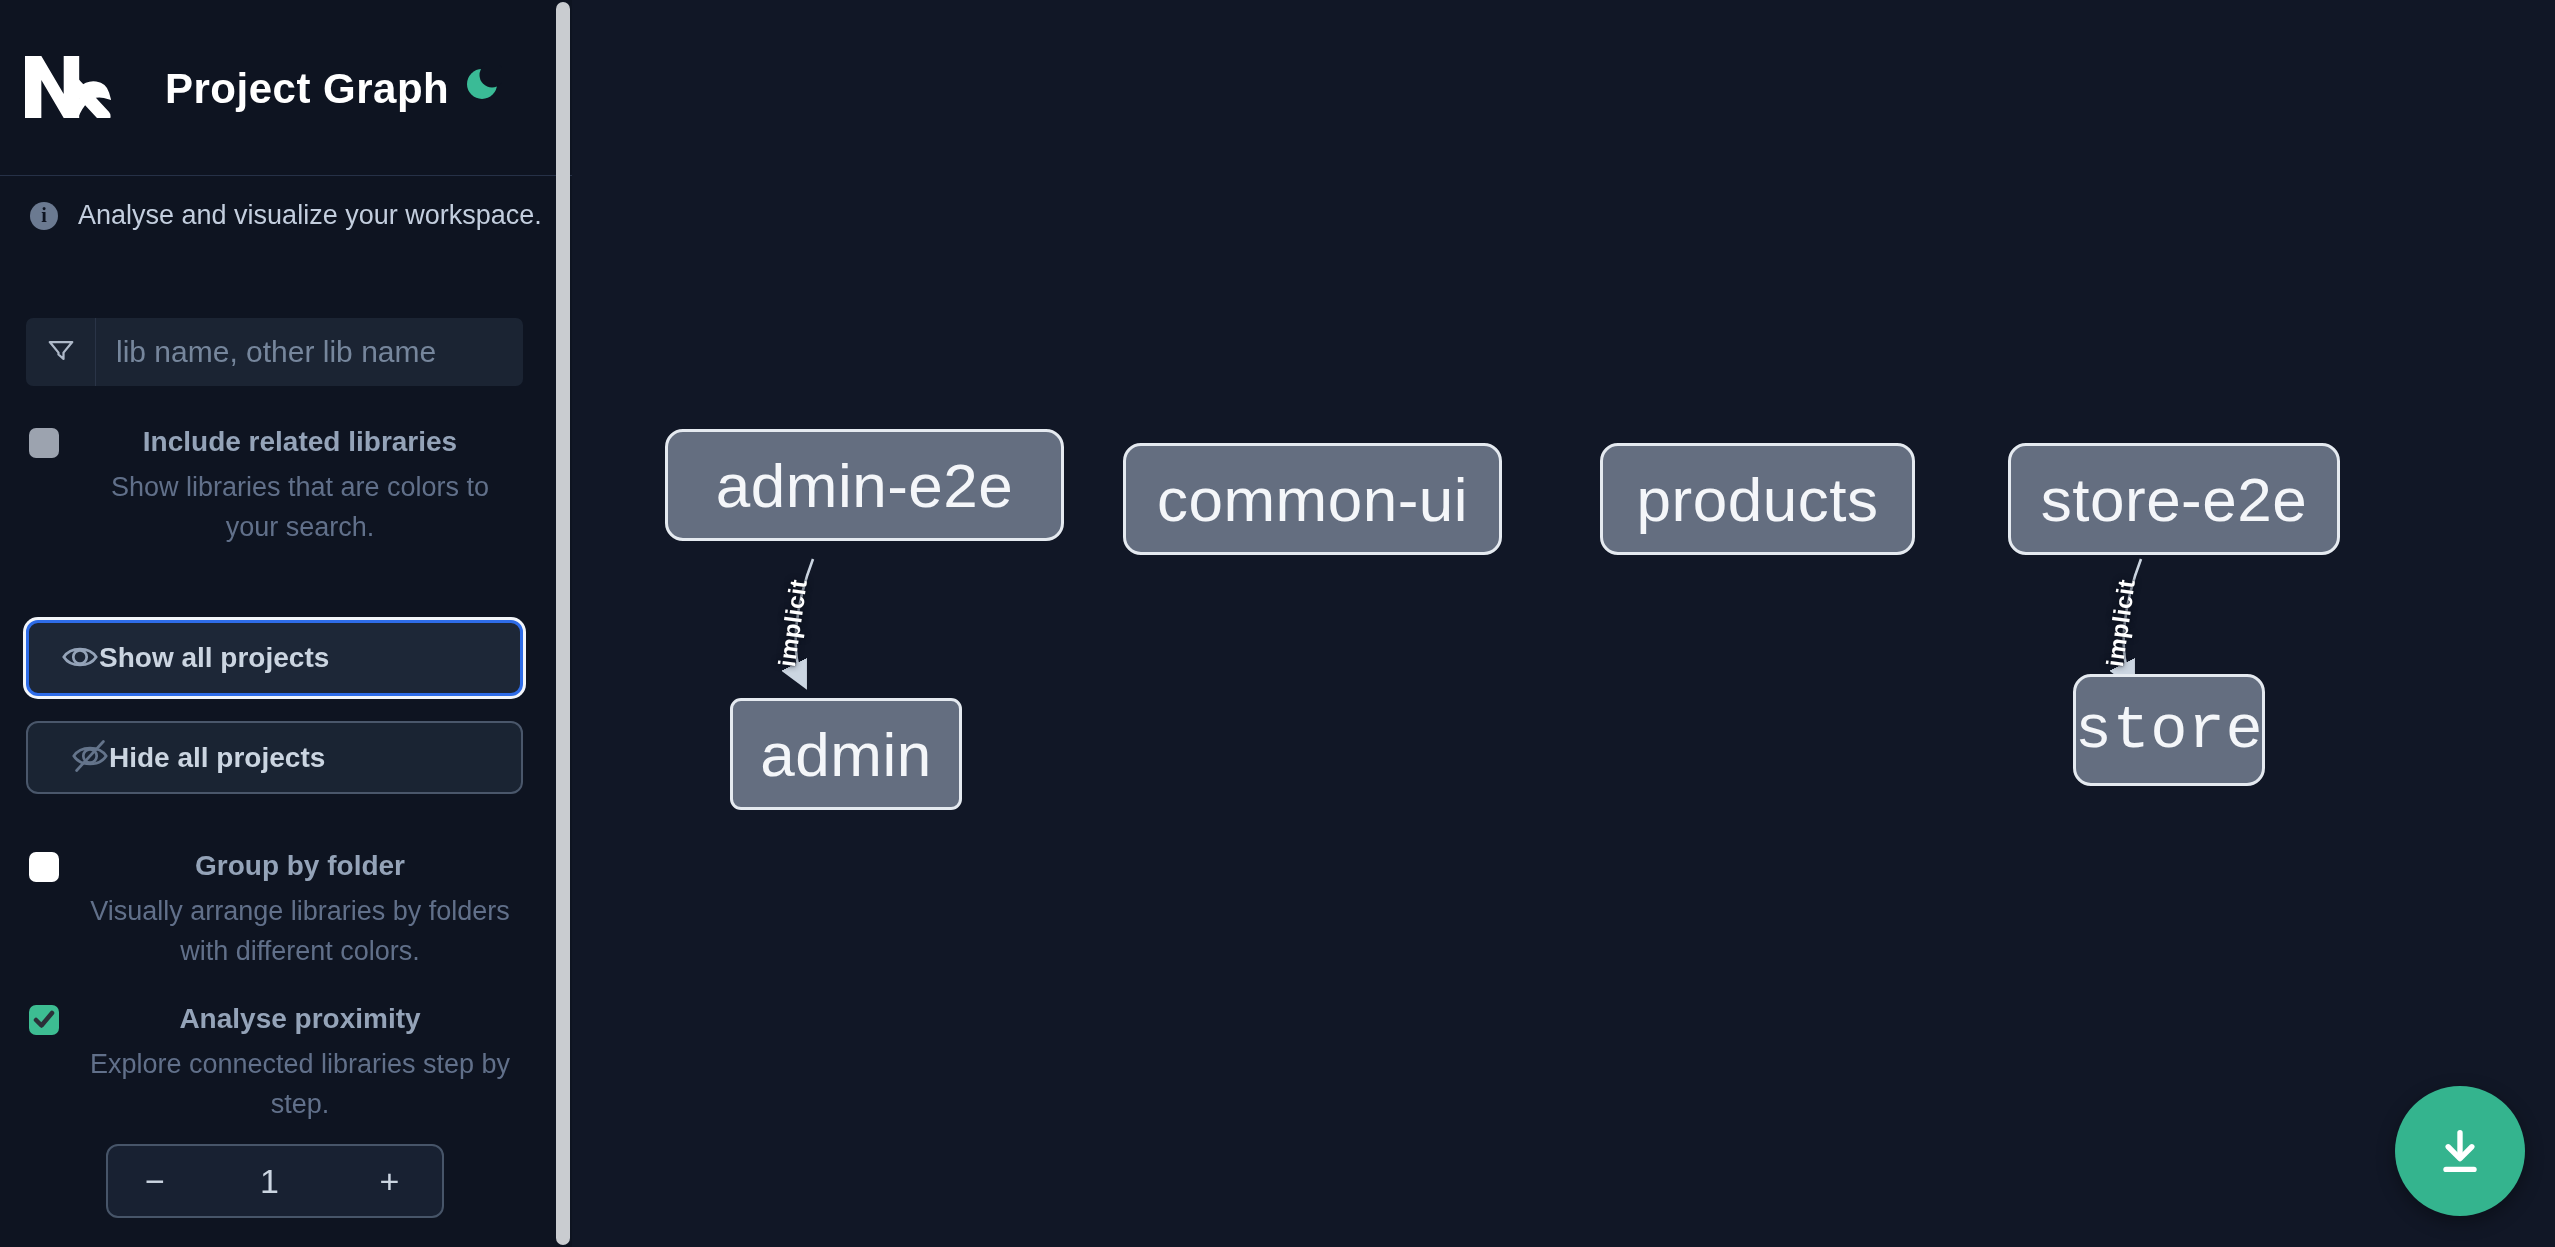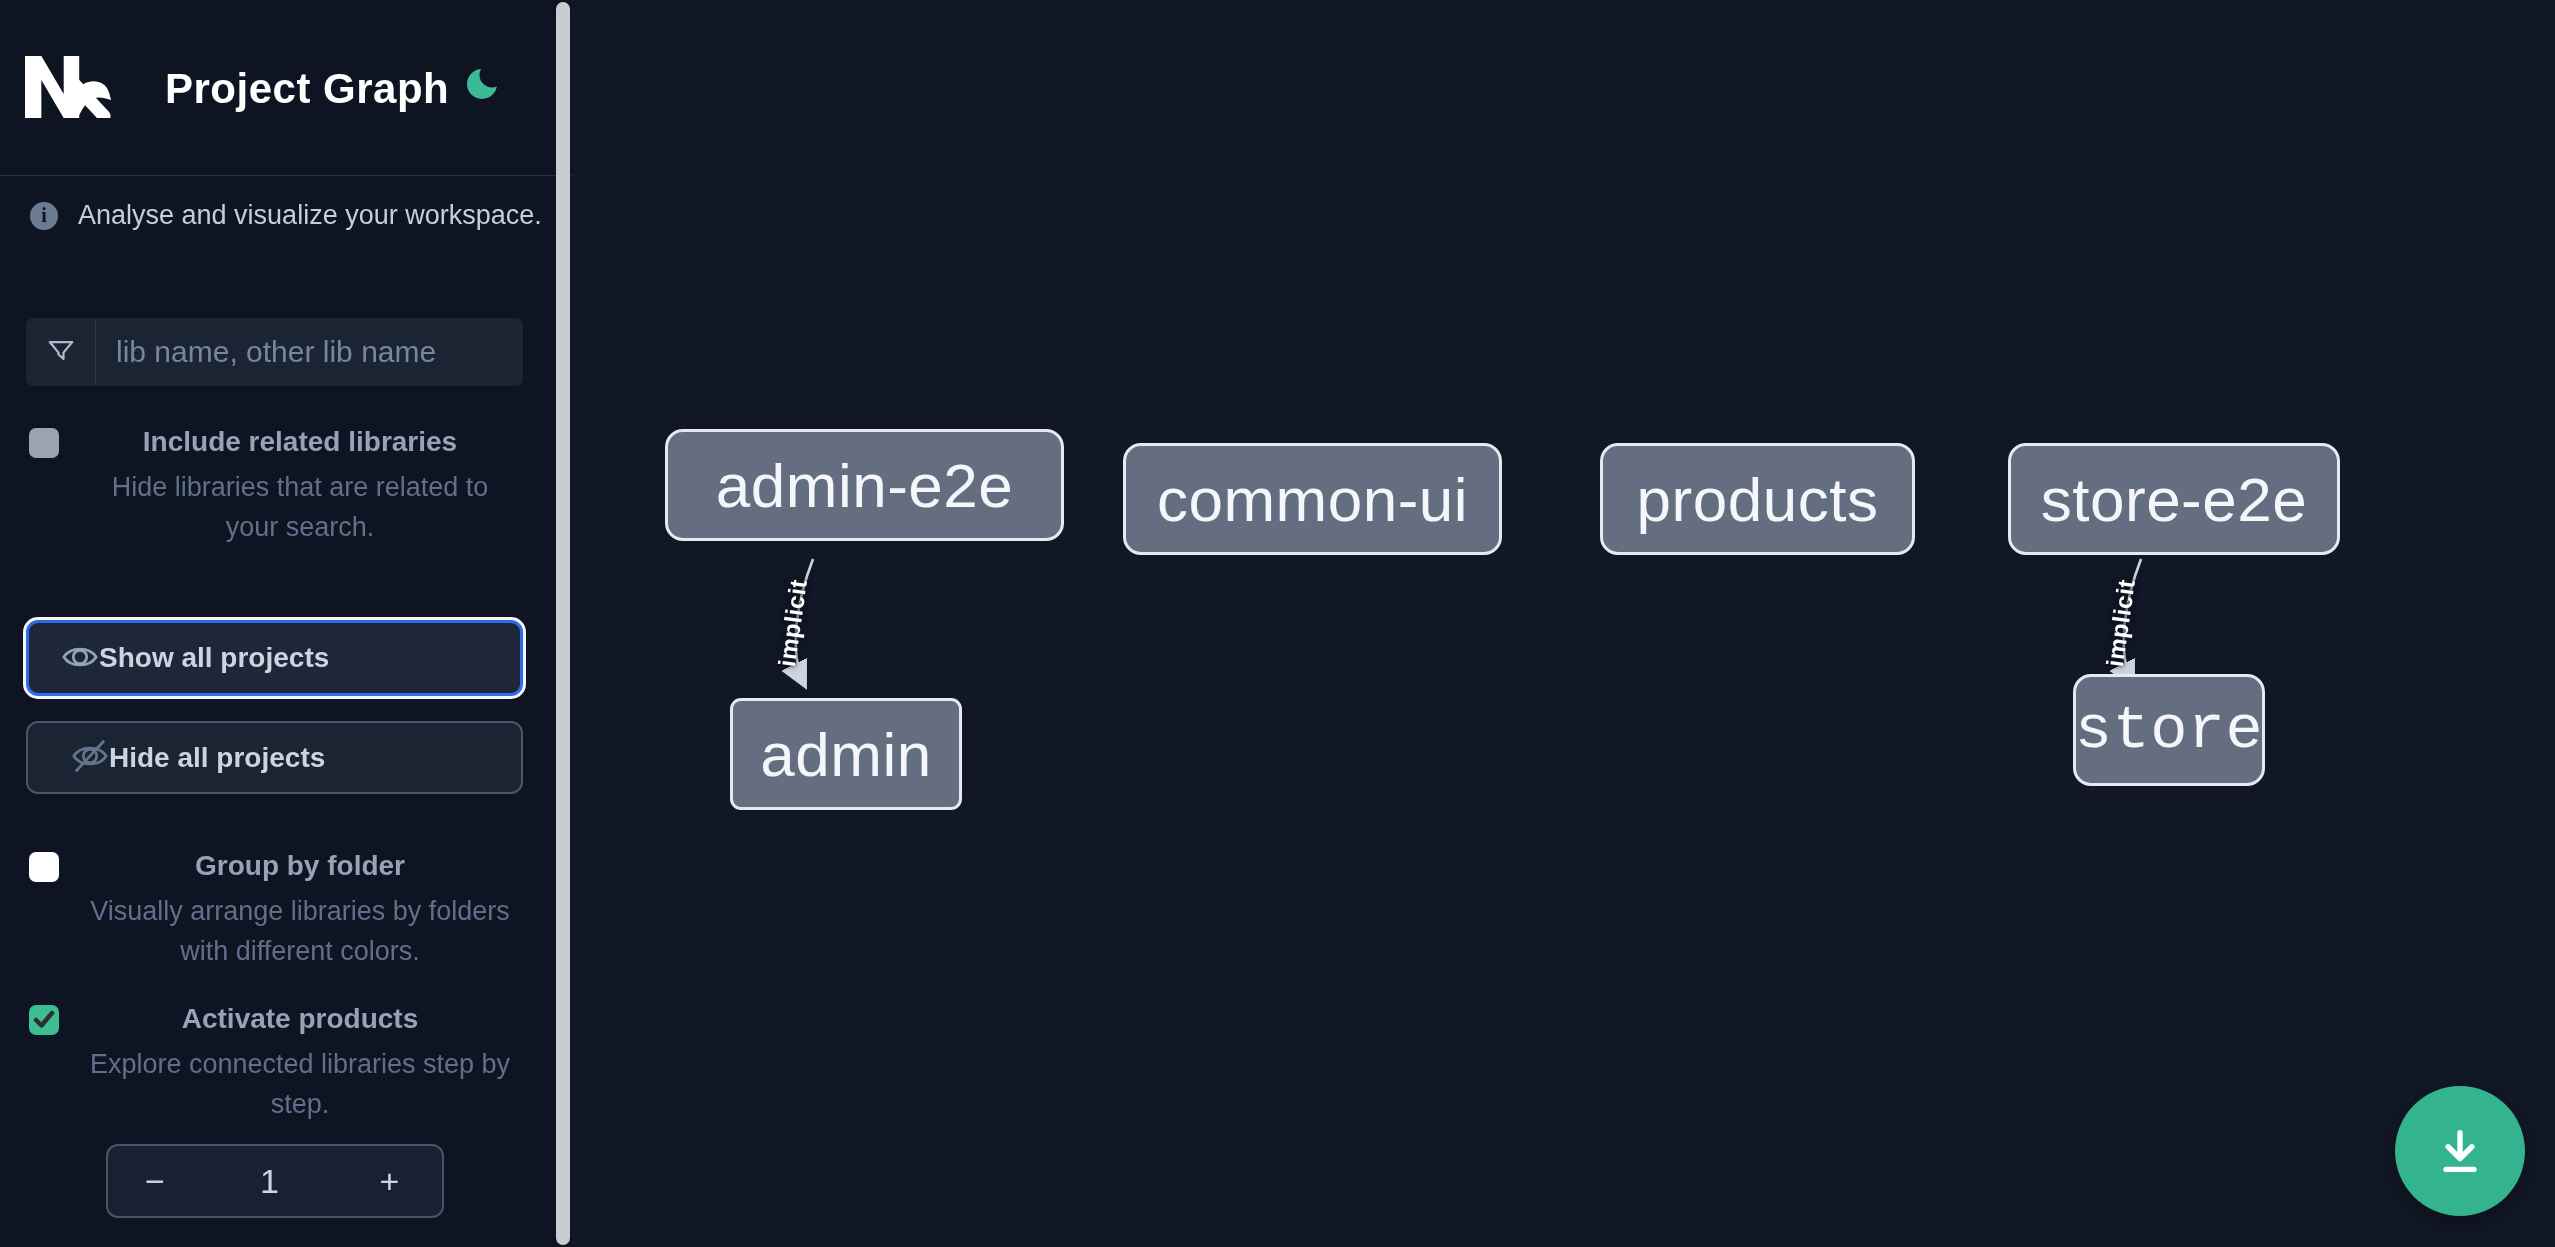--- a/index.html
+++ b/index.html
@@ -163,21 +163,21 @@
         <path d="M3 4h18l-7 8.5v5l-4 -3.5v-1.5z"></path>
       </svg>
     </span>
     <input class="search-input" type="text" placeholder="lib name, other lib name" style="">
   </div>
 
   <div class="opt-row" style="top:427px;">
     <button class="opt-box box-gray"></button>
     <div class="opt-texts">
       <div class="opt-label">Include related libraries</div>
-      <div class="opt-desc">Hide libraries that are related to your search.</div>
+      <div class="opt-desc">Show libraries that are colors to your search.</div>
     </div>
   </div>
 
   <button class="side-btn btn-show">
     <span>
       <svg width="38" height="38" viewBox="0 0 34 34" fill="none" stroke="#94a3b8" stroke-width="2.4" aria-hidden="true">
         <path d="M2.5 17 C8.5 7.5 25.5 7.5 31.5 17 C25.5 26.5 8.5 26.5 2.5 17 Z"></path>
         <circle cx="17" cy="17" r="6"></circle>
       </svg>
     </span>
@@ -205,21 +205,21 @@
 
   <div class="opt-row" style="top:1004px;">
     <button class="opt-box box-green">
       <span>
         <svg width="24" height="24" viewBox="0 0 24 24" fill="none" stroke="#2b3038" stroke-width="4.5" stroke-linecap="round" stroke-linejoin="round" aria-hidden="true">
           <polyline points="4,13 9.5,18.5 20,6"></polyline>
         </svg>
       </span>
     </button>
     <div class="opt-texts">
-      <div class="opt-label">Activate products</div>
+      <div class="opt-label">Analyse proximity</div>
       <div class="opt-desc">Explore connected libraries step by step.</div>
     </div>
   </div>
 
   <div class="stepper">
     <button class="cell step-dec">−</button>
     <div class="cell step-val">1</div>
     <button class="cell step-inc">+</button>
   </div>
 

